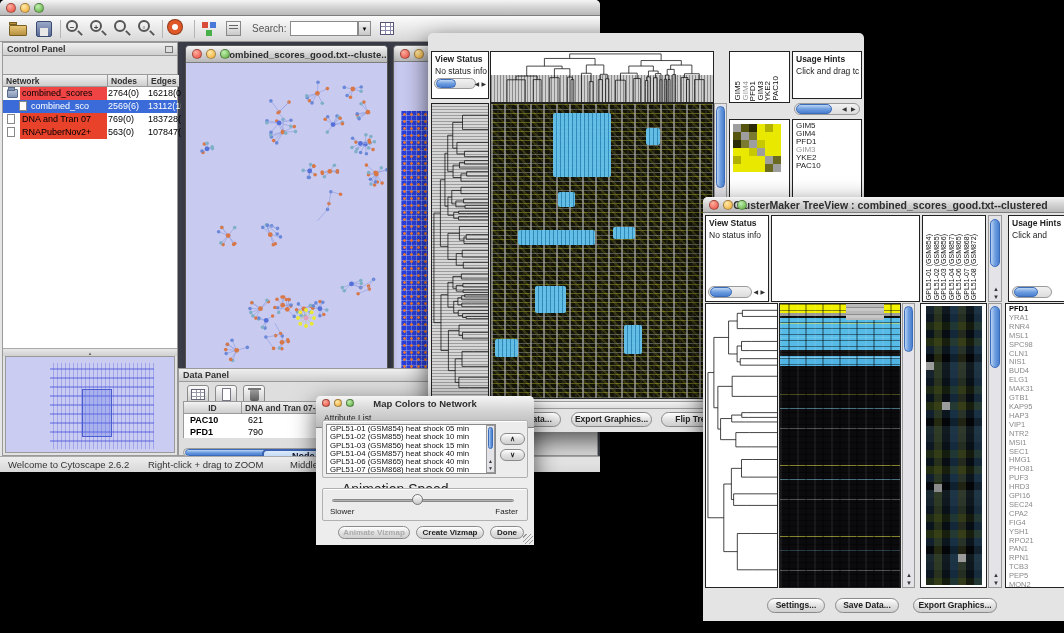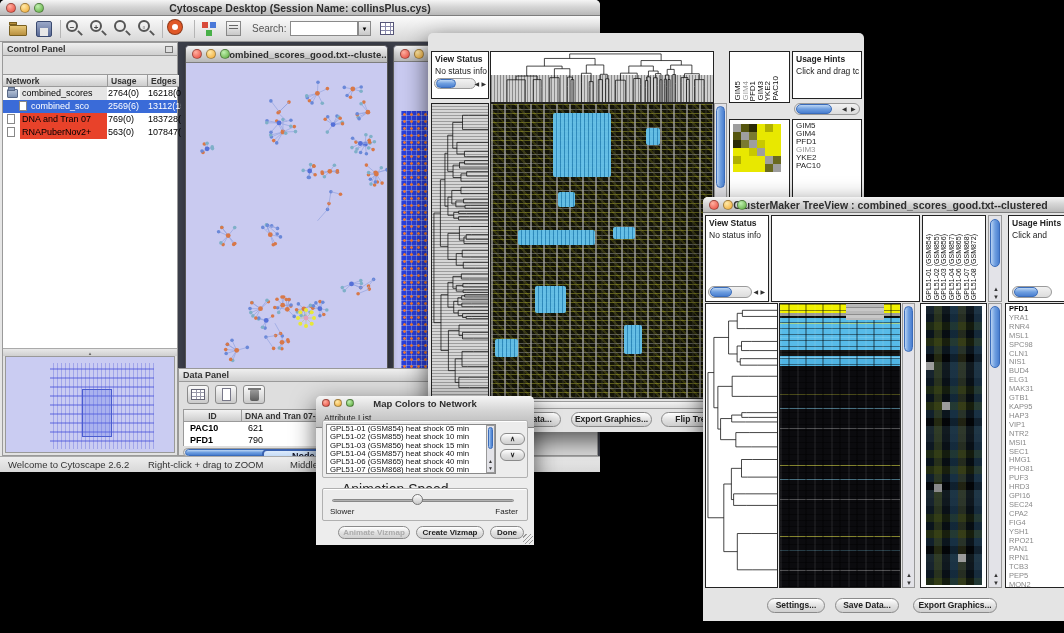--- a/index.html
+++ b/index.html
@@ -61,21 +61,21 @@
 .tbtn{position:absolute;top:3px;width:22px;height:20px;}
 .sep{position:absolute;top:4px;width:1px;height:18px;background:#b5b5b5;}
 .mag{position:absolute;top:4px;width:12px;height:12px;border:2px solid #555;border-radius:50%;font-size:8px;font-weight:bold;color:#444;text-align:center;line-height:11px;}
 .mag:after{content:"";position:absolute;left:9px;top:10px;width:6px;height:2px;background:#555;transform:rotate(45deg);}
 .cptitle{height:13px;background:linear-gradient(#efefef,#cfcfcf);border-bottom:1px solid #9a9a9a;font-size:9px;font-weight:bold;color:#333;padding:1px 0 0 4px;position:relative;}
 .tabseg{position:absolute;font-size:9px;font-weight:bold;text-align:center;border:1px solid #8a8a8a;height:15px;line-height:14px;overflow:hidden;white-space:nowrap;}
 .net-row{position:absolute;left:0;width:100%;height:13px;font-size:9px;line-height:13px;white-space:nowrap;}
 .net-row .nm{position:absolute;left:17px;width:87px;overflow:hidden;padding-left:2px;height:13px;}
 .net-row .nd{position:absolute;left:105px;width:40px;overflow:hidden;}
 .net-row .ed{position:absolute;left:145px;width:33px;overflow:hidden;}
-.net-row.green .nm{background:#e5e5e5;color:#000;}
+.net-row.green .nm{background:#ef4444;color:#000;}
 .net-row.red .nm{background:#e8422a;color:#000;}
 .net-row.selected{background:#3a6bd8;color:#fff;}
 .hdrcell{position:absolute;top:0;height:12px;background:linear-gradient(#f2f2f2,#cdcdcd);border-right:1px solid #9a9a9a;border-bottom:1px solid #9a9a9a;font-size:8.5px;font-weight:bold;color:#333;padding:1px 0 0 3px;}
 .ficon{position:absolute;left:3px;top:2px;width:11px;height:9px;background:linear-gradient(#b8c4d8,#8194b4);border:1px solid #5a6a88;border-radius:1px;}
 .ficon:before{content:"";position:absolute;left:0;top:-3px;width:5px;height:2px;background:#8194b4;border:1px solid #5a6a88;}
 .picon{position:absolute;top:1px;width:8px;height:10px;background:#fff;border:1px solid #888;}
 .dbtn{position:absolute;top:3px;width:22px;height:19px;background:linear-gradient(#fafafa,#cacaca);border:1px solid #8a8a8a;border-radius:3px;}
 .dlgbox{position:absolute;border:1px solid #b0b0b0;border-radius:2px;background:#ececec;box-shadow:inset 0 1px 0 #fff;}
 .attr-item{font-size:7.8px;line-height:8.3px;color:#111;padding-left:3px;white-space:nowrap;overflow:hidden;}
 .grip{position:absolute;width:10px;height:10px;background:repeating-linear-gradient(135deg,transparent 0 2px,#9a9a9a 2px 3px);}
@@ -97,21 +97,20 @@
 
 <div id="screen">
 
   <div class="window" style="left:0;top:0;width:600px;height:472px;z-index:1;">
     <div class="titlebar">
       <div class="lights">
         <div class="light l-red"></div>
         <div class="light l-yel"></div>
         <div class="light l-grn"></div>
       </div>
-      <span>Cytoscape Desktop (Session Name: collinsPlus.cys)</span>
     </div>
     <div class="toolbar">
       <div class="tbtn" style="left:8px;">
         <div style="position:absolute;left:1px;top:6px;width:18px;height:11px;background:linear-gradient(#e8c878,#b89040);border:1px solid #7a6020;border-radius:1px;"></div>
         <div style="position:absolute;left:1px;top:3px;width:8px;height:3px;background:#b89040;border:1px solid #7a6020;"></div>
       </div>
       <div class="tbtn" style="left:34px;">
         <div style="position:absolute;left:2px;top:2px;width:16px;height:16px;background:linear-gradient(#9aa8c8,#5a6a96);border:1px solid #3a4a70;border-radius:2px;"></div>
         <div style="position:absolute;left:6px;top:9px;width:8px;height:8px;background:#e8e8e8;"></div>
       </div>
@@ -144,21 +143,21 @@
     <div style="position:absolute;left:178px;top:42px;width:422px;height:414px;background:#3c3f4a;"></div>
 
     <div style="position:absolute;left:2px;top:42px;width:176px;height:414px;background:#e2e2e2;border:1px solid #9a9a9a;">
       <div class="cptitle">
         <span>Control Panel</span>
         <div style="position:absolute;right:4px;top:3px;width:8px;height:7px;border:1px solid #777;background:#ddd;"></div>
       </div>
       <div style="position:absolute;left:0;top:31px;width:100%;height:274px;background:#fff;border-top:1px solid #999;">
         <div style="position:relative;height:12px;">
           <div class="hdrcell" style="left:0;width:105px;">Network</div>
-          <div class="hdrcell" style="left:105px;width:40px;">Usage</div>
+          <div class="hdrcell" style="left:105px;width:40px;">Nodes</div>
           <div class="hdrcell" style="left:145px;width:31px;border-right:none;">Edges</div>
         </div>
         <div style="position: relative; height: 52px;" id="net-body">
             <div class="net-row green" style="top: 0px; position: absolute;">
               <div class="ficon" style="left: 4px;"></div>
               <span class="nm">combined_scores</span>
               <span class="nd">2764(0)</span>
               <span class="ed">16218(0)</span>
             </div>
             <div class="net-row selected" style="top: 13px; position: absolute;">
@@ -620,21 +619,21 @@
       <div class="dbtn" style="left:8px;top:16px;">
         <div style="position:absolute;left:3px;top:3px;width:14px;height:11px;background:#fff;border:1px solid #667;background-image:repeating-linear-gradient(0deg,transparent 0 2.5px,#99a 2.5px 3.5px),repeating-linear-gradient(90deg,transparent 0 3.5px,#99a 3.5px 4.5px);"></div>
       </div>
       <div class="dbtn" style="left:36px;top:16px;">
         <div style="position:absolute;left:6px;top:2px;width:9px;height:13px;background:#fff;border:1px solid #778;"></div>
       </div>
       <div class="dbtn" style="left:64px;top:16px;">
         <div style="position:absolute;left:6px;top:4px;width:9px;height:11px;background:linear-gradient(#9a9a9a,#5c5c5c);border-radius:1px 1px 2px 2px;"></div>
         <div style="position:absolute;left:4px;top:2px;width:13px;height:2px;background:#777;"></div>
       </div>
-      <div style="position:absolute;left:4px;top:40px;width:244px;height:37px;background:#eab308;border:1px solid #999;">
+      <div style="position:absolute;left:4px;top:32px;width:244px;height:37px;background:#eab308;border:1px solid #999;">
         <div class="hdrcell" style="left:0;width:58px;height:12px;text-align:center;padding-left:0;">ID</div>
         <div class="hdrcell" style="left:58px;width:184px;height:12px;border-right:none;">DNA and Tran 07-21-06</div>
         <div id="dp-body" style="position:absolute;left:0;top:12px;width:100%;">
             <div style="position: relative; height: 12px; font-size: 9px; line-height: 12px; background: rgb(255, 255, 255);">
               <span style="position:absolute;left:6px;font-weight:bold;">PAC10</span>
               <span style="position:absolute;left:64px;">621</span>
             </div>
             <div style="position: relative; height: 12px; font-size: 9px; line-height: 12px; background: rgb(255, 255, 255);">
               <span style="position:absolute;left:6px;font-weight:bold;">PFD1</span>
               <span style="position:absolute;left:64px;">790</span>

